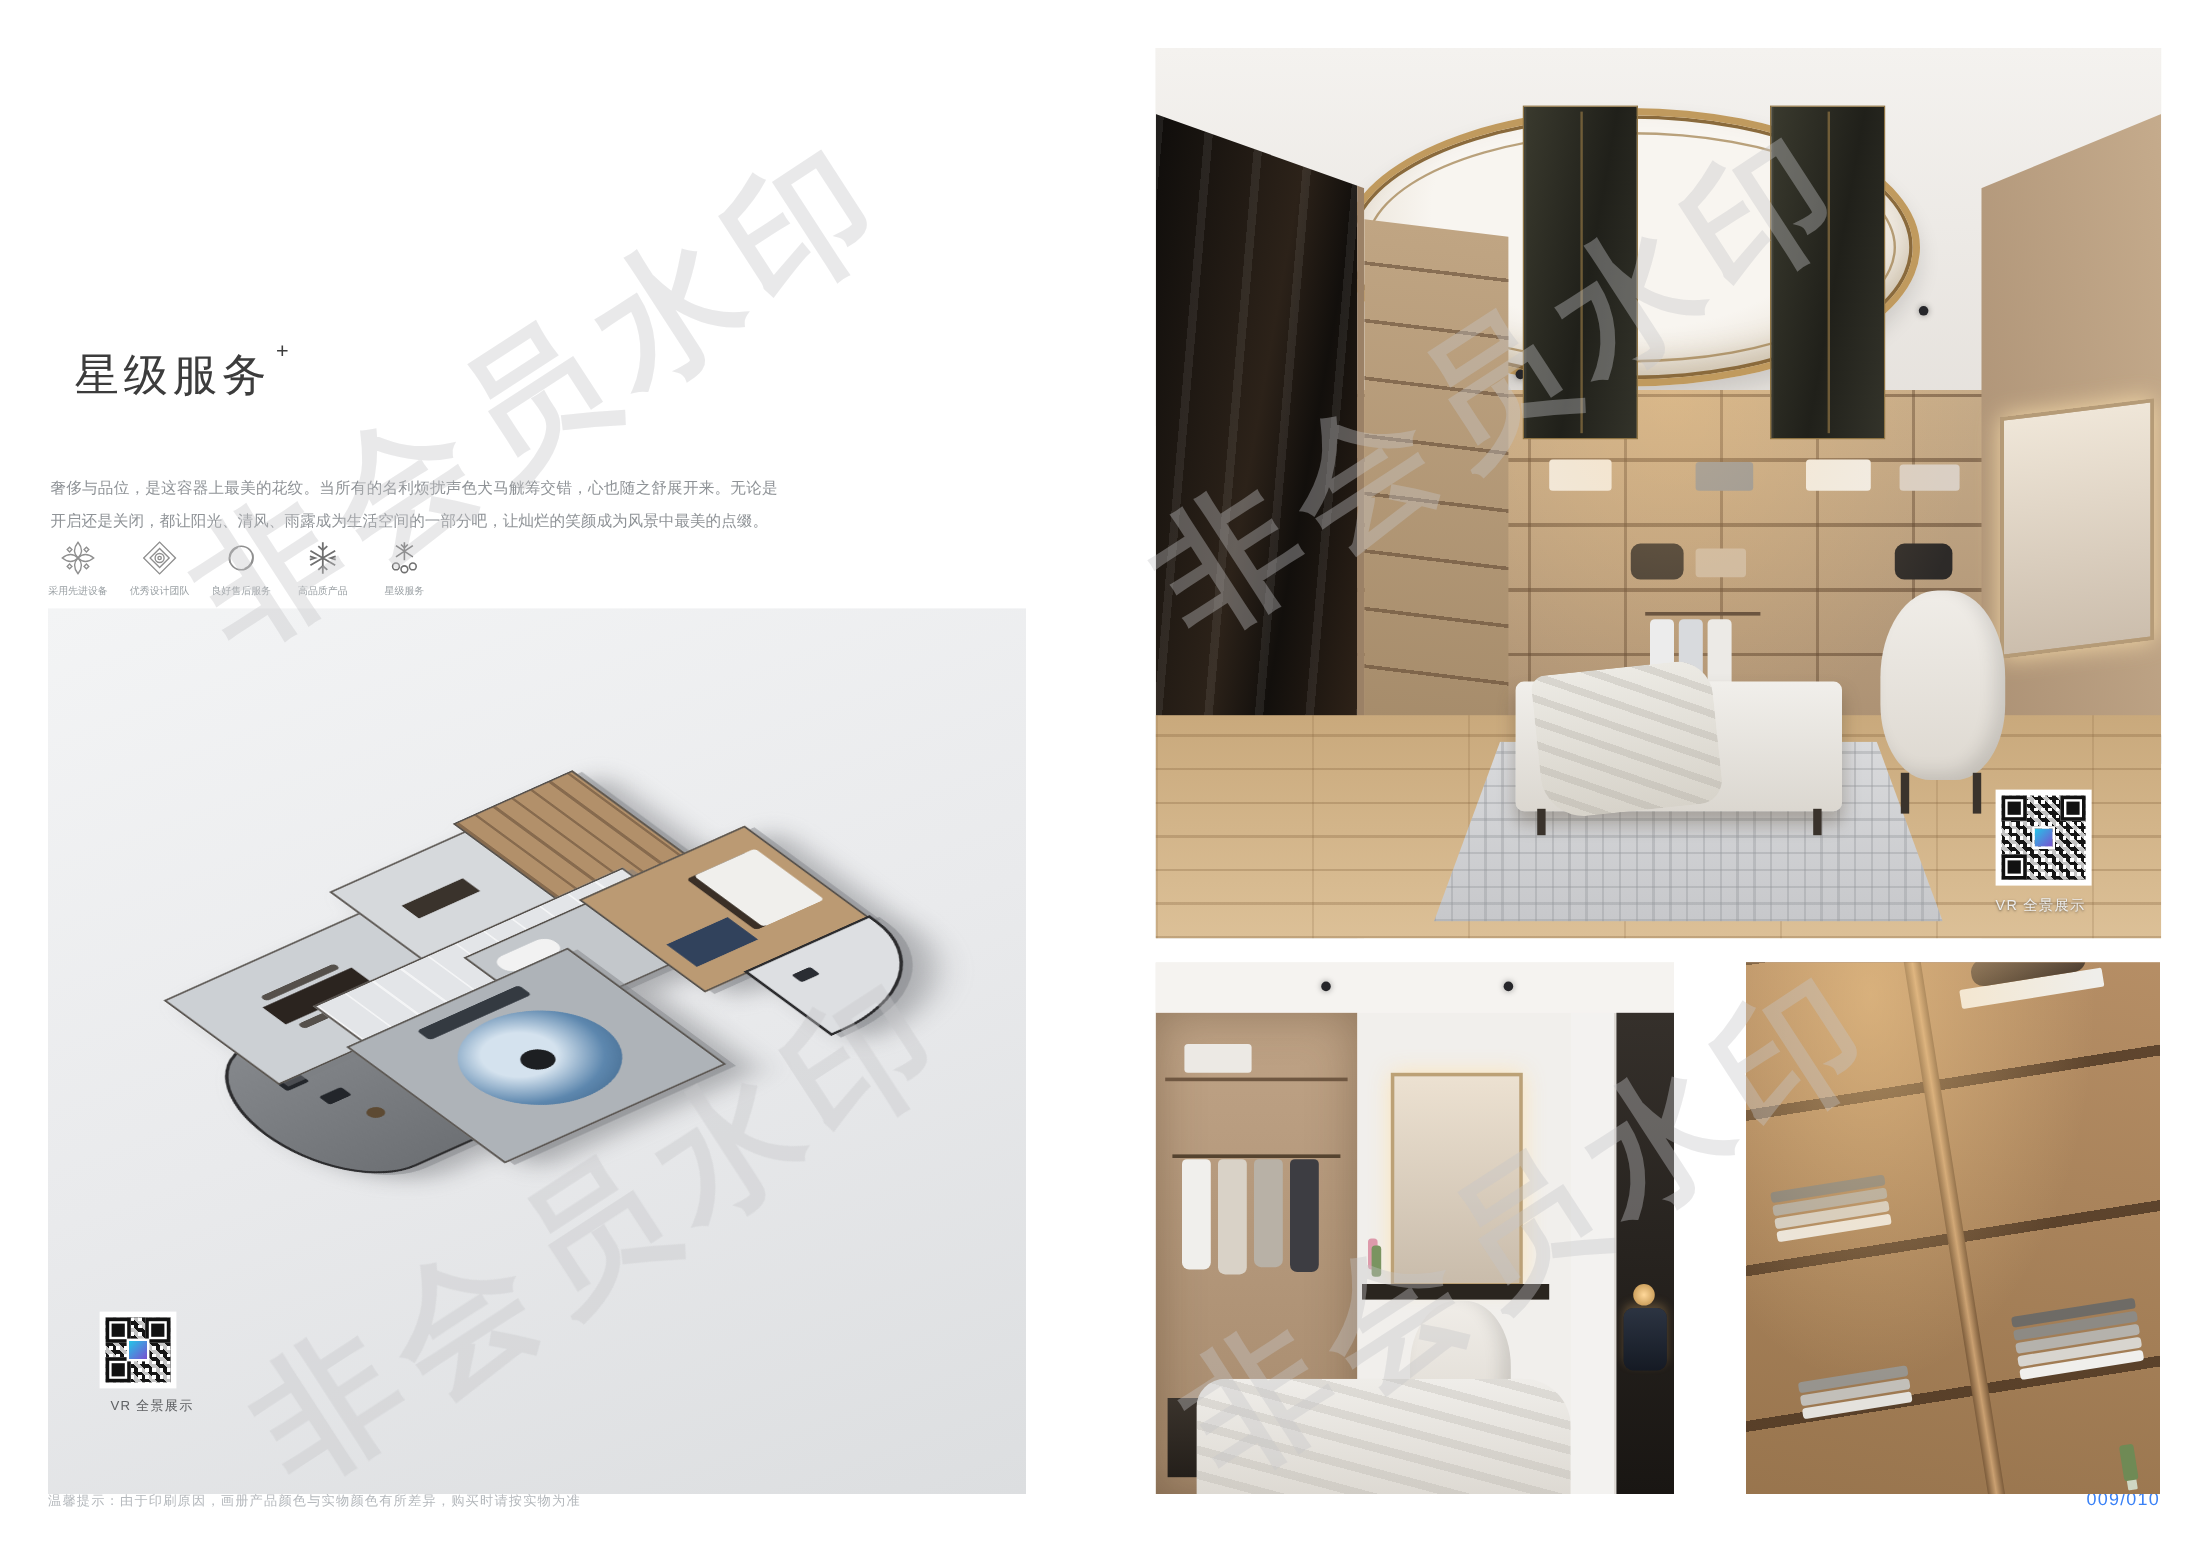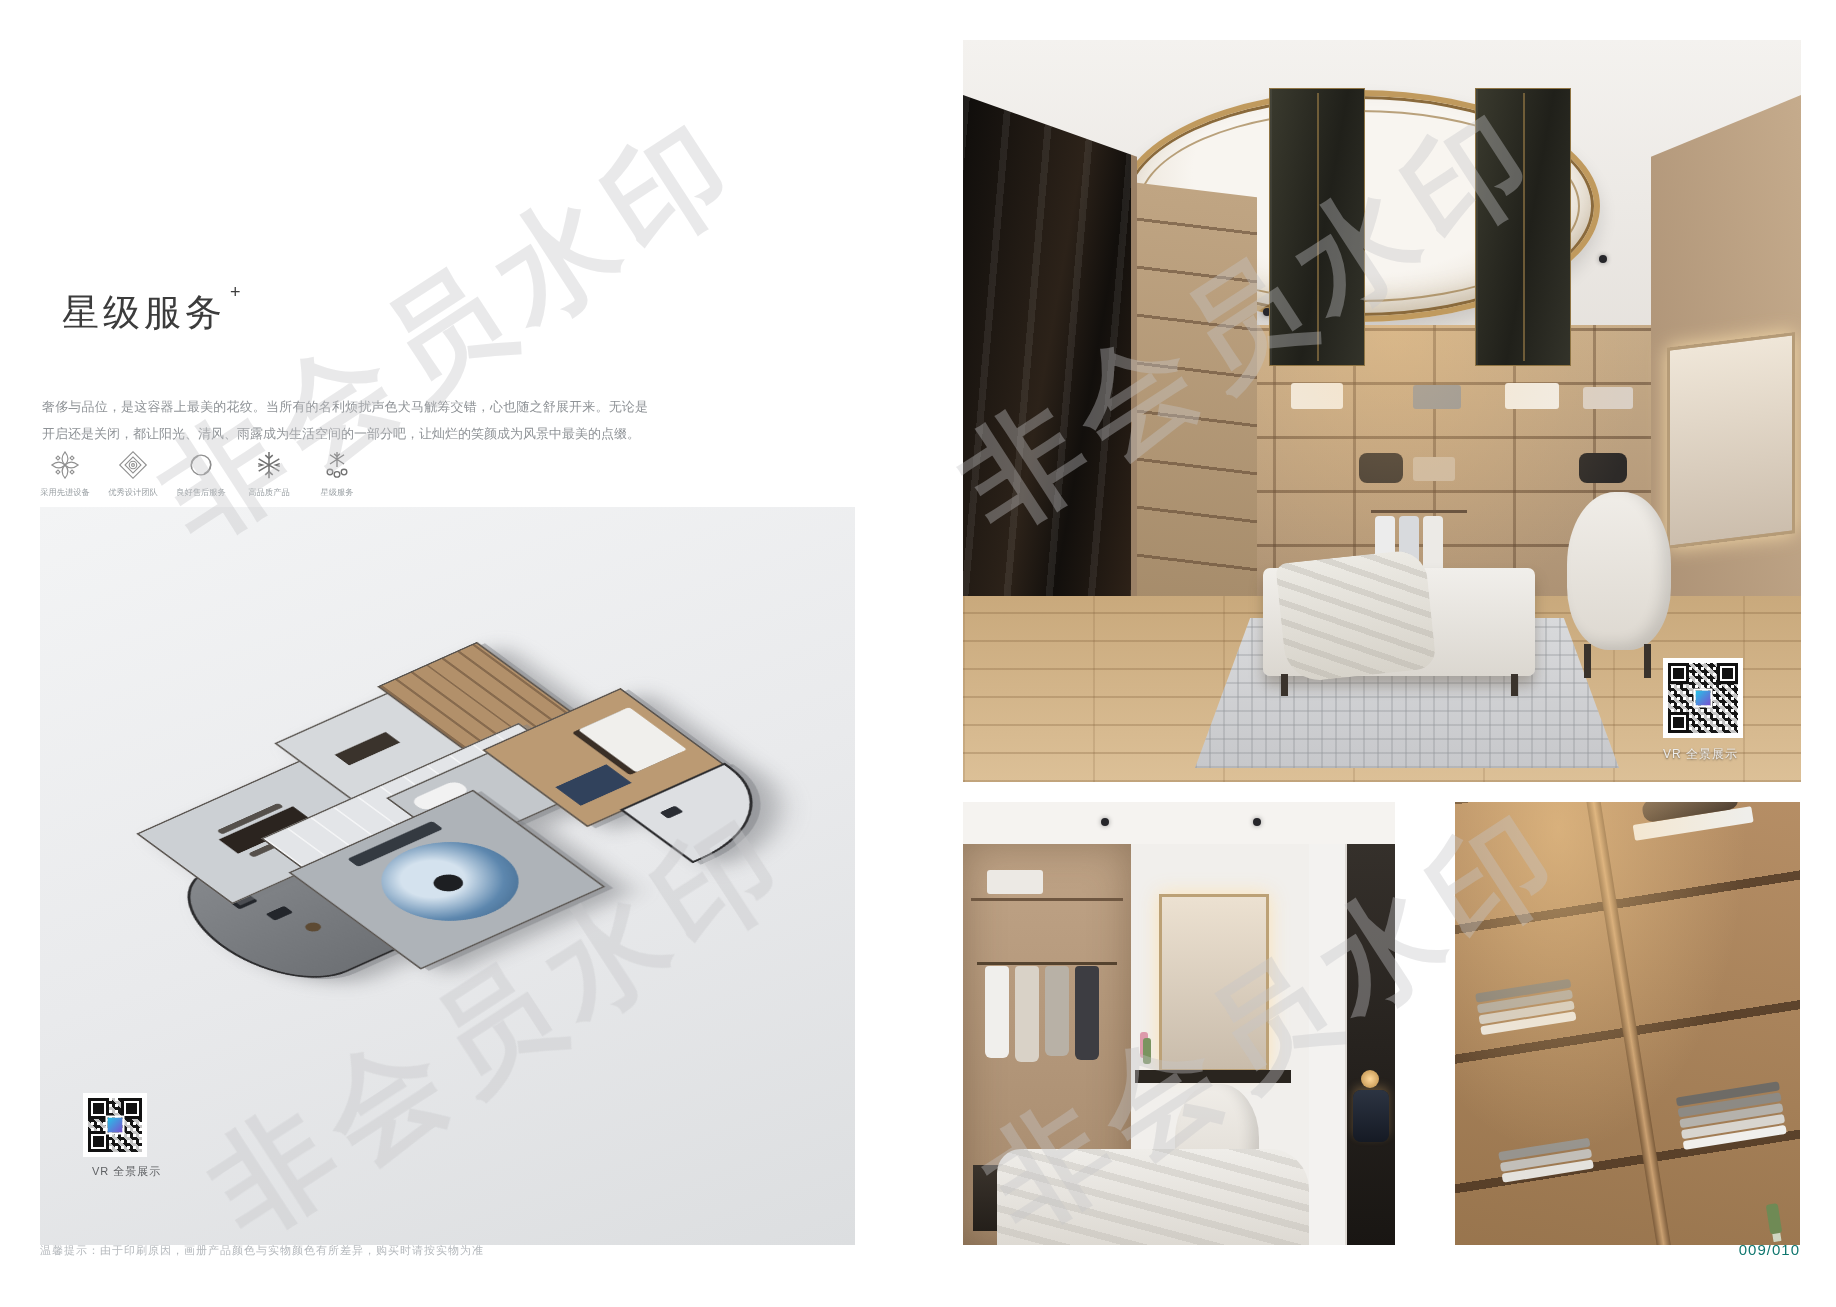--- a/index.html
+++ b/index.html
@@ -131,21 +131,21 @@
        background:repeating-linear-gradient(0deg,rgba(60,40,24,.7) 0 9px,transparent 9px 128px),
                   linear-gradient(200deg,#b99168,#94714a);}
   .pbr-div{position:absolute;left:208px;top:0;width:14px;height:100%;
        background:linear-gradient(90deg,#7c5c3b,#caa071,#7c5c3b);}
   .pbr-glow{position:absolute;inset:0;
        background:radial-gradient(ellipse at 30% 6%,rgba(255,214,150,.5),transparent 55%);}
   .stack{position:absolute;display:flex;flex-direction:column-reverse;gap:0;}
   .stack i{display:block;height:9px;border-radius:3px;margin-top:2px;}
   
   .footnote{position:absolute;left:40px;top:1243px;font-size:11px;color:#b4b8bc;letter-spacing:1px;}
-  .pagenum{position:absolute;right:36px;top:1241px;font-size:15px;color:#0f766e;letter-spacing:1px;}
+  .pagenum{position:absolute;right:36px;top:1241px;font-size:15px;color:#3b82f6;letter-spacing:1px;}
 </style>
 </head>
 <body>
 
 <div class="page">
 
   <div class="subtitle"><span>星级服务</span><sup>+</sup></div>
   <p class="desc">奢侈与品位，是这容器上最美的花纹。当所有的名利烦扰声色犬马觥筹交错，心也随之舒展开来。无论是开启还是关闭，都让阳光、清风、雨露成为生活空间的一部分吧，让灿烂的笑颜成为风景中最美的点缀。</p>
 
   <div class="features">

